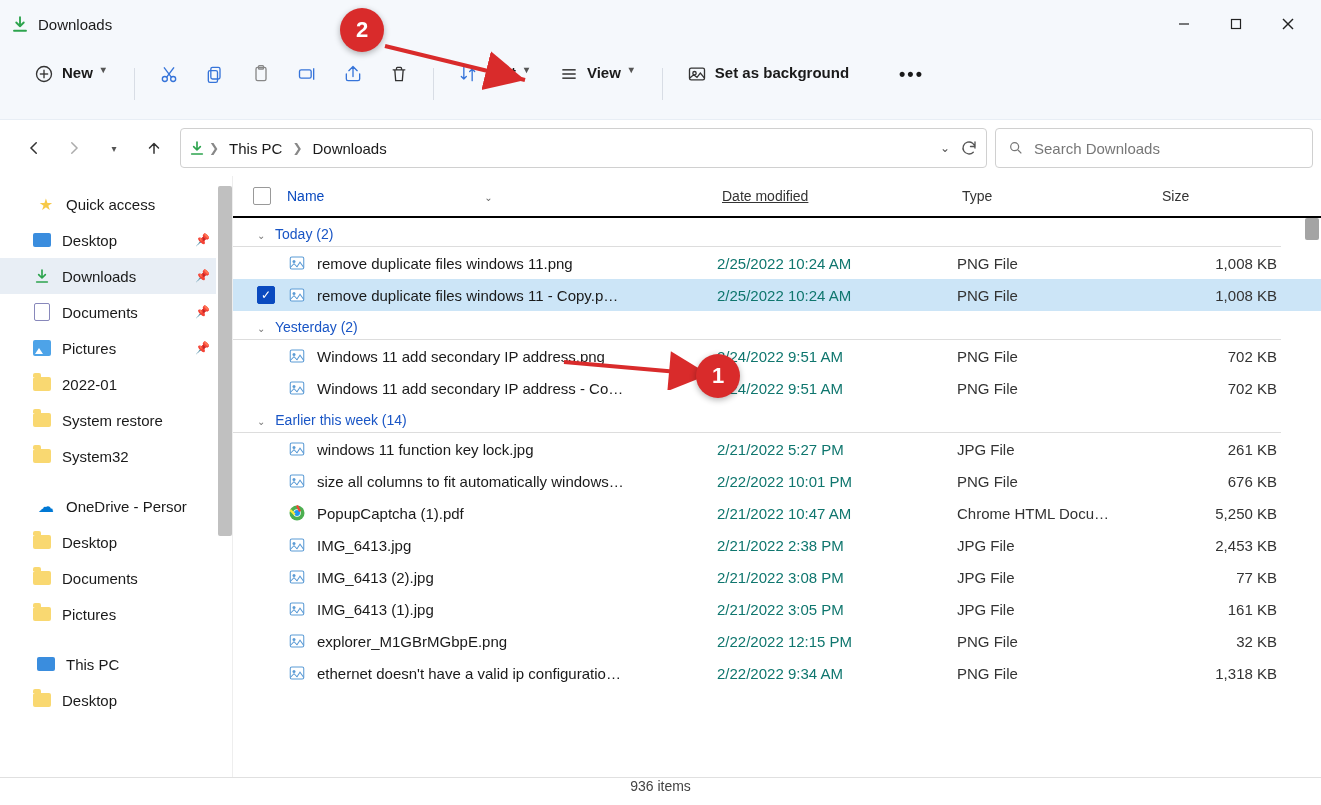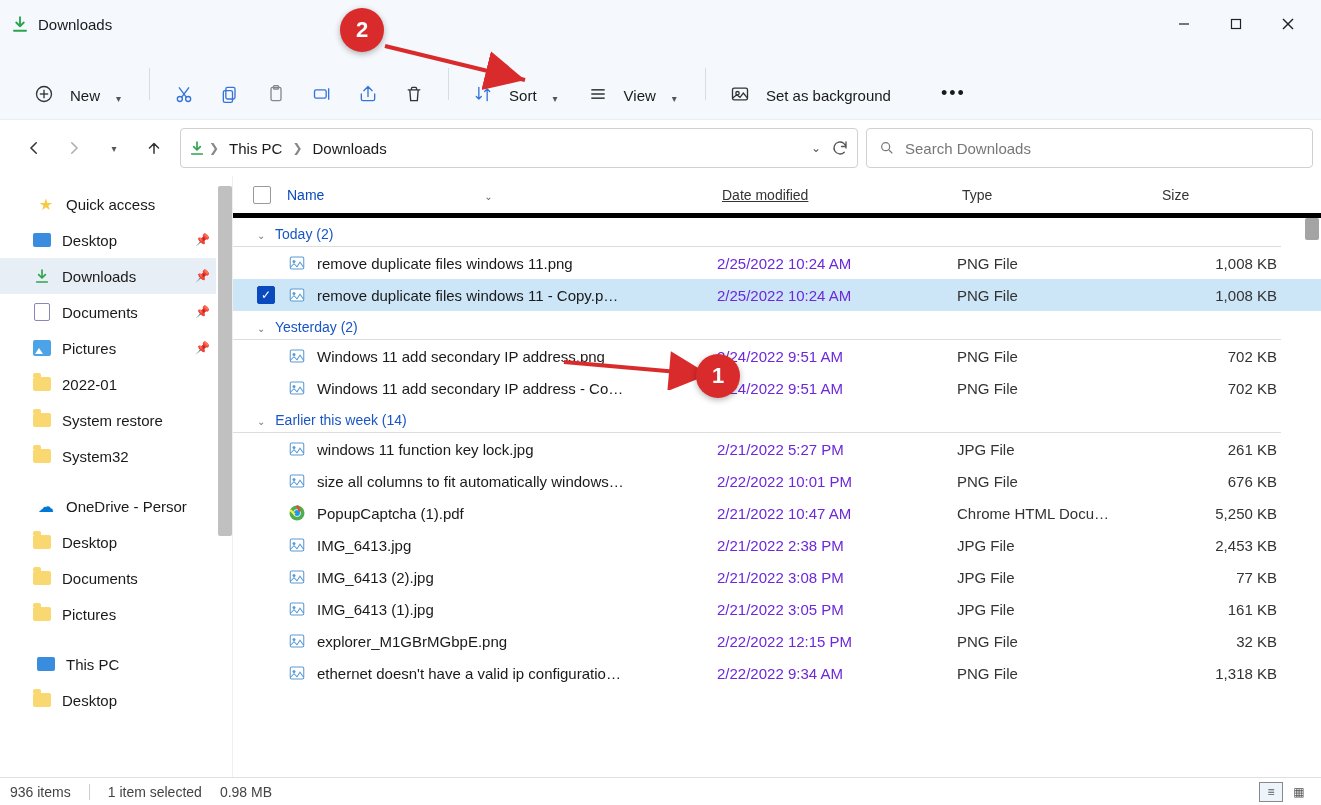--- a/index.html
+++ b/index.html
@@ -7,76 +7,76 @@
 
 
 .titlebar { height: 48px; display: flex; align-items: center; padding: 0 10px; background: #f5f8fc; }
 .titlebar .appicon { width: 20px; height: 20px; margin-right: 8px; display:flex; align-items:center; justify-content:center; }
 .titlebar .title { font-size: 15px; }
 .titlebar .wincontrols { margin-left: auto; display: flex; gap: 6px; }
 .titlebar .wincontrols .wc { width: 46px; height: 32px; display: flex; align-items: center; justify-content: center; font-size: 14px; }
 
 
 .toolbar { height: 72px; background: #f5f8fc; display: flex; align-items: center; padding: 0 24px; gap: 6px; border-bottom: 1px solid #e8eef5; }
-.tbtn { height: 40px; min-width: 40px; display: flex; align-items: flex-end; justify-content: center; padding: 0 10px; border-radius: 4px; gap: 16px; font-size: 15px; }
+.tbtn { height: 40px; min-width: 40px; display: flex; align-items: flex-start; justify-content: center; padding: 0 10px; border-radius: 4px; gap: 8px; font-size: 15px; font-weight: bold; }
 .tbtn.withlabel { padding: 0 14px 0 10px; }
 .tsep { width: 1px; height: 32px; background: #d8dde5; margin: 0 8px; }
 .chev { font-size: 10px; color: #555; }
 
 
 .navrow { height: 56px; display: flex; align-items: center; padding: 8px; gap: 8px; background: #fff; }
 .navbtns { display: flex; align-items: center; gap: 4px; padding-left: 8px; }
 .navbtn { width: 36px; height: 36px; display: flex; align-items: center; justify-content: center; color:#333; border-radius:4px; }
 .addressbar { flex: 1; height: 40px; border: 1px solid #d0d0d0; border-radius: 4px; display: flex; align-items: center; padding: 0 8px; gap: 4px; }
 .addressbar .crumb { padding: 0 6px; font-size: 15px; }
 .addressbar .sep { color: #888; font-size:12px;}
 .addressbar .right { margin-left: auto; display:flex; gap:10px; align-items:center; color:#555;}
-.searchbox { width: 447px; height: 40px; border: 1px solid #d0d0d0; border-radius: 4px; display: flex; align-items: center; padding: 0 12px; gap: 10px; color: #777; font-size: 15px; }
+.searchbox { width: 318px; height: 40px; border: 1px solid #d0d0d0; border-radius: 4px; display: flex; align-items: center; padding: 0 12px; gap: 10px; color: #777; font-size: 15px; }
 
 
 .body { display: flex; height: calc(805px - 48px - 72px - 56px - 28px); }
 
 
 .sidebar { width: 232px; overflow: hidden; padding-top: 10px; position: relative; }
 .sidebar .scrollbar-thumb { position:absolute; right:0; top:10px; width:14px; height:350px; background:#c0c0c0; border-radius:2px;}
 .sidewrap { padding-right: 16px; }
 .sideitem { height: 36px; display: flex; align-items: center; padding-left: 36px; gap: 10px; font-size: 15px; position: relative; }
 .sideitem.selected { background: #e8eef5; }
 .sideitem .icon { width: 20px; height: 20px; display:flex; align-items:center; justify-content:center; }
 .sideitem .pin { margin-left: auto; margin-right: 6px; color: #888; font-size:12px;}
 .sideitem.indent { padding-left: 32px; }
 .sidespace { height: 14px; }
 
 
 .main { flex: 1; display: flex; flex-direction: column; border-left: 1px solid #eee; position: relative; overflow:hidden;}
-.colheader { height: 42px; display: flex; align-items: center; padding-left: 20px; border-bottom: 5px solid #000000; color:#333; font-size:14px; }
+.colheader { height: 42px; display: flex; align-items: center; padding-left: 20px; border-bottom: 2px solid #000000; color:#333; font-size:14px; }
 .colheader .checkbox { width: 18px; height: 18px; border: 1px solid #999; border-radius: 2px; margin-right: 16px; }
 .col-name { flex: 0 0 435px; color:#0a4abf; font-weight:400;}
 .col-date { flex: 0 0 240px; text-decoration: underline; }
 .col-type { flex: 0 0 200px; }
 .col-size { flex: 1; padding-right: 60px; }
 .sortchev { font-size: 10px; color:#666; margin-left: 160px;}
 
 .filelist { flex:1; overflow:hidden; }
 .group { padding: 8px 0 4px 24px; color:#1955c5; font-size:14px; border-bottom:1px solid #ddd; margin-right:40px; }
 .group .gchev { margin-right: 6px; color:#777; font-size:10px;}
 .row { height: 32px; display:flex; align-items:center; padding-left: 24px; font-size:15px; }
 .row.selected { background: #cce5f7; }
 .row .rcheck { width:18px; height:18px; border:1px solid transparent; border-radius:2px; margin-right:12px; display:flex; align-items:center; justify-content:center; font-size:12px;}
 .row.selected .rcheck { background:#0a4abf; border-color:#0a4abf; color:#fff; }
 .row .ficon { width:20px; height:20px; margin-right:10px; display:flex; align-items:center; justify-content:center; font-size:12px;}
 .row .fname { flex:0 0 400px; overflow:hidden; text-overflow:ellipsis; white-space:nowrap; padding-right:10px;}
-.row .fdate { flex:0 0 240px; color:#6d28d9;}
+.row .fdate { flex:0 0 240px; color:#0f766e;}
 .row .ftype { flex:0 0 200px; color:#333; overflow:hidden; text-overflow:ellipsis; white-space:nowrap;}
 .row .fsize { flex:1; text-align:right; padding-right:44px; color:#333;}
 
 .main .scrollbar-thumb { position:absolute; right:2px; top:42px; width:14px; height:22px; background:#a4a4a4; border-radius:2px;}
 
 
-.statusbar { height: 28px; border-top:1px solid #e0e0e0; display:flex; align-items:center; padding: 0 10px; font-size:14px; color:#444; gap: 18px;}
+.statusbar { height: 28px; border-top:1px solid #e0e0e0; display:flex; align-items:center; padding: 0 10px; font-size:14px; color:#444; gap: 18px; flex-direction: column;}
 .statusbar .divider { width:1px; height:16px; background:#ccc;}
 .statusbar .right { margin-left:auto; display:flex; gap:4px;}
 .viewbtn { width:24px; height:20px; border:1px solid transparent; display:flex; align-items:center; justify-content:center; font-size:12px; color:#555;}
 .viewbtn.active { border-color:#888; background:#eef4fb;}
 
 
 .folder-ic { width:18px; height:14px; background:#f9d871; border-radius:2px; position:relative; }
 .folder-ic::before { content:""; position:absolute; top:-4px; left:0; width:8px; height:4px; background:#f9d871; border-radius:2px 2px 0 0;}
 .img-ic { width:18px; height:16px; background:#4da3e8; border-radius:2px; position:relative;}
 .img-ic::after{content:"";position:absolute;bottom:2px;left:2px;width:0;height:0;border-left:4px solid transparent;border-right:4px solid transparent;border-bottom:6px solid #fff;}

